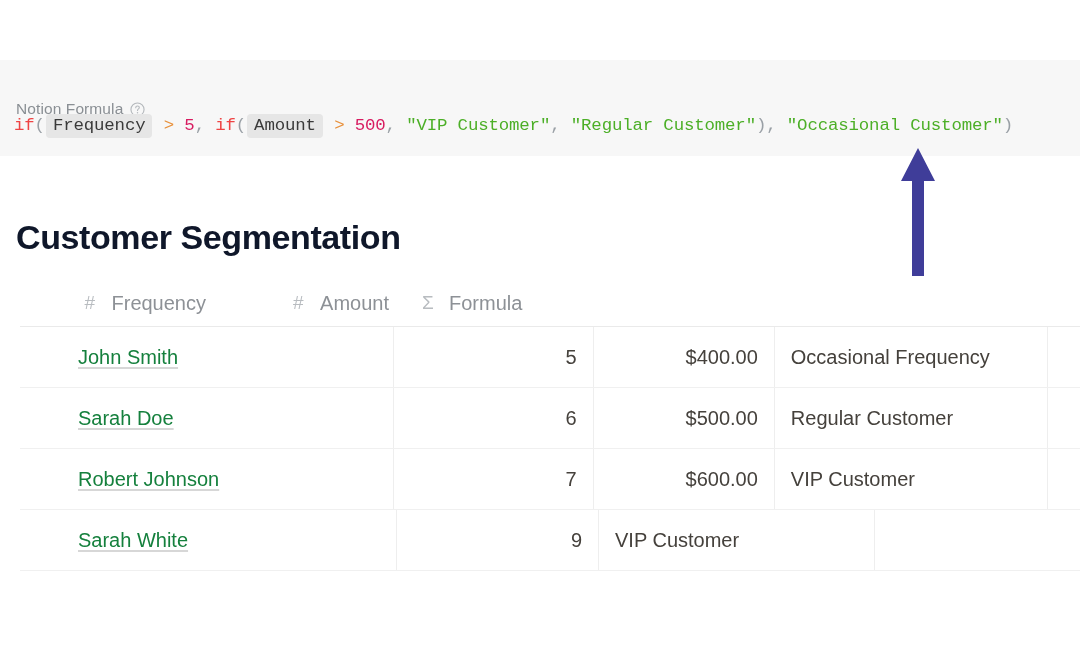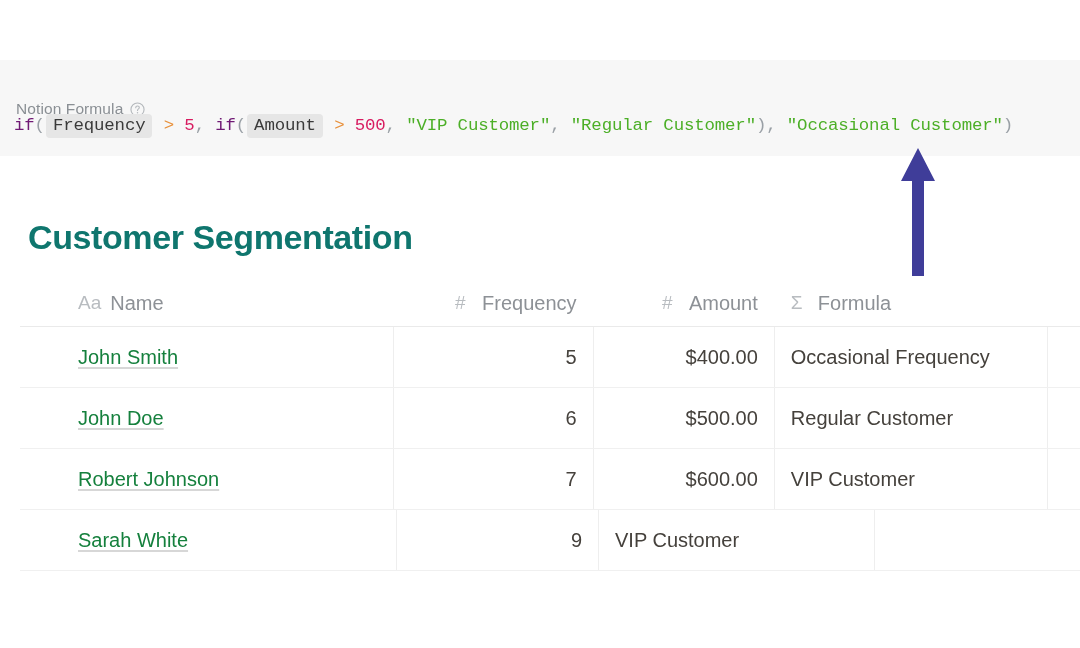--- a/index.html
+++ b/index.html
@@ -47,41 +47,41 @@
   }
   .code-line {
     position: absolute;
     left: 14px;
     top: 56px;
     white-space: nowrap;
     font-family: "Liberation Mono", "DejaVu Sans Mono", monospace;
     font-size: 17.4px;
     letter-spacing: -0.15px;
   }
-  .tok-fn      { color: #701a75; }
+  .tok-fn      { color: #ef4444; }
   .tok-punct   { color: #9aa0a6; }
   .tok-op      { color: #e8903a; }
   .tok-num     { color: #d81b60; }
   .tok-str     { color: #4caf27; }
   .tok-prop {
     background: #e6e6e6;
     border-radius: 4px;
     padding: 2px 7px 3px 7px;
     color: #3a3a3a;
     margin: 0 1px;
   }
 
   
   .page-title {
     position: absolute;
-    left: 28px;
+    left: 16px;
     top: 218px;
     font-size: 34px;
     font-weight: bold;
-    color: #0f766e;
+    color: #0f172a;
     letter-spacing: -0.4px;
   }
 
   
   .db-table {
     position: absolute;
     left: 20px;
     top: 280px;
     width: 1060px;
   }
@@ -159,24 +159,20 @@
 
   <div class="code-line"><span class="tok-fn">if</span><span class="tok-punct">(</span><span class="tok-prop">Frequency</span> <span class="tok-op">&gt;</span> <span class="tok-num">5</span><span class="tok-punct">,</span> <span class="tok-fn">if</span><span class="tok-punct">(</span><span class="tok-prop">Amount</span> <span class="tok-op">&gt;</span> <span class="tok-num">500</span><span class="tok-punct">,</span> <span class="tok-str">"VIP Customer"</span><span class="tok-punct">,</span> <span class="tok-str">"Regular Customer"</span><span class="tok-punct">),</span> <span class="tok-str">"Occasional Customer"</span><span class="tok-punct">)</span></div>
 
 </div>
 
 <div class="page-title">Customer Segmentation</div>
 
 <div class="db-table">
 
   <div class="db-header">
-    <div class="cell col-name">
-      <span class="col-icon">Aa</span>
-      <span>Name</span>
-    </div>
     <div class="cell col-freq">
       <span class="col-icon">#</span>
       <span>Frequency</span>
     </div>
     <div class="cell col-amount">
       <span class="col-icon">#</span>
       <span>Amount</span>
     </div>
     <div class="cell col-formula">
       <span class="col-icon">Σ</span>
@@ -190,21 +186,21 @@
         <span class="name-link">John Smith</span>
       </div>
     <div class="cell col-freq">5</div>
     <div class="cell col-amount">$400.00</div>
     <div class="cell col-formula">Occasional Frequency</div>
     <div class="cell col-extra"></div>
   </div>
 
   <div class="db-row">
     <div class="cell col-name">
-        <span class="name-link">John Doe</span>
+        <span class="name-link">Sarah Doe</span>
       </div>
     <div class="cell col-freq">6</div>
     <div class="cell col-amount">$500.00</div>
     <div class="cell col-formula">Regular Customer</div>
     <div class="cell col-extra"></div>
   </div>
 
   <div class="db-row">
     <div class="cell col-name">
         <span class="name-link">Robert Johnson</span>

